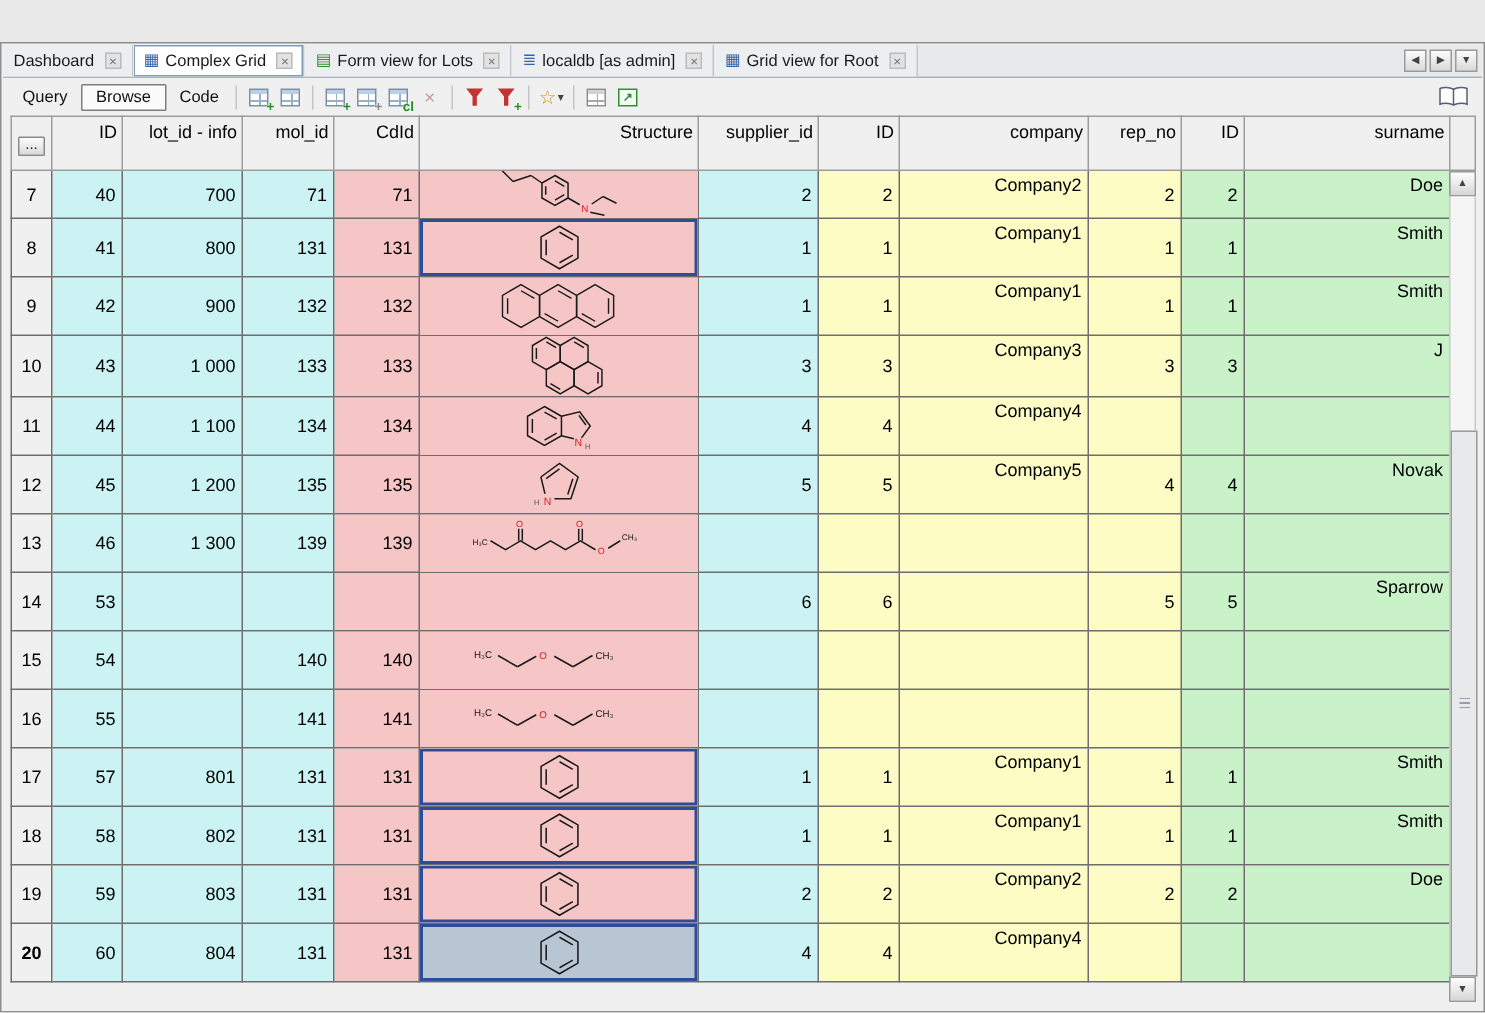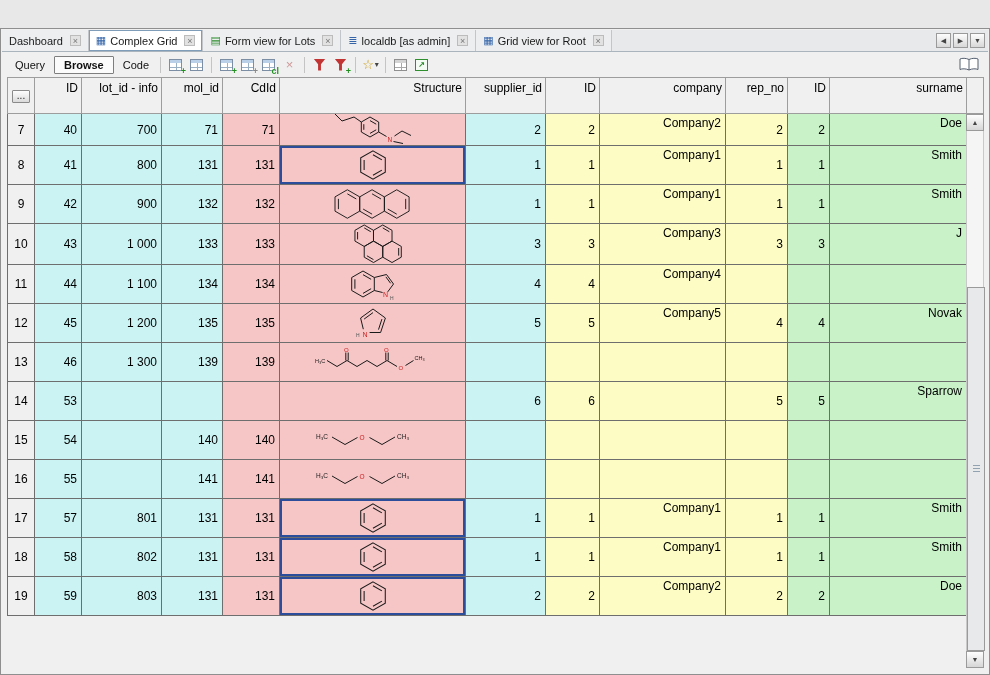--- a/index.html
+++ b/index.html
@@ -14,21 +14,21 @@
   .tabicon{font-size:11px;line-height:1;}
   .tabicon.blue{color:#3565a8;}
   .tabicon.green{color:#2f8f2f;}
   .tabclose{width:11px;height:11px;font-size:9px;line-height:10px;text-align:center;color:#777;border:1px solid #bcbcbc;background:#e2e2e2;margin-left:3px;}
   .tabnav{margin-left:auto;display:flex;align-items:center;gap:2px;padding-right:3px;}
   .navbtn{width:15px;height:15px;border:1px solid #9a9a9a;background:linear-gradient(#fdfdfd,#d8d8d8);font-size:7px;line-height:13px;text-align:center;color:#444;}
 
   
   .toolbar{position:absolute;left:1px;top:23px;right:1px;height:25px;display:flex;align-items:center;padding-left:6px;background:#f0f0f0;}
   .tbtext{font-size:11px;color:#111;padding:2px 7px;}
-  .tbtext.browse{border:1px solid #7e7e7e;background:#fbfbfb;padding:2px 9px;margin:0 2px;border-radius:1px;font-weight:bold;}
+  .tbtext.browse{border:1px solid #7e7e7e;background:#fbfbfb;padding:2px 9px;margin:0 2px;border-radius:1px;}
   .tbicons{display:flex;align-items:center;}
   .tbsep{width:1px;height:16px;background:#c4c4c4;margin:0 4px;}
   .tbbtn{width:21px;height:20px;display:inline-flex;align-items:center;justify-content:center;position:relative;}
   .tblicon{display:inline-block;width:13px;height:12px;border:1px solid #7b8ea3;background-color:#fff;
     background-image:linear-gradient(to bottom,#b9d0e8 0 3px,rgba(0,0,0,0) 3px),
                      linear-gradient(to right,rgba(0,0,0,0) 0 6px,#9ab0c4 6px 7px,rgba(0,0,0,0) 7px),
                      linear-gradient(to bottom,rgba(0,0,0,0) 0 7px,#9ab0c4 7px 8px,rgba(0,0,0,0) 8px);}
   .tblicon.gray{border-color:#8f8f8f;
     background-image:linear-gradient(to bottom,#d3d3d3 0 3px,rgba(0,0,0,0) 3px),
                      linear-gradient(to right,rgba(0,0,0,0) 0 6px,#a8a8a8 6px 7px,rgba(0,0,0,0) 7px),
@@ -553,20 +553,45 @@
                 </svg>
               </div>
             </td>
             <td class="num cyan">2</td>
             <td class="num yellow">2</td>
             <td class="txt yellow">Company2</td>
             <td class="num yellow">2</td>
             <td class="num green">2</td>
             <td class="txt green">Doe</td>
           </tr>
+          <tr>
+            <td class="rowsel bold">20</td>
+            <td class="num cyan">60</td>
+            <td class="num cyan">804</td>
+            <td class="num cyan">131</td>
+            <td class="num pink">131</td>
+            <td class="structcell pink sel cur">
+              <div class="structwrap">
+                <svg width="34" height="34" viewBox="0 0 36 36">
+                  <g fill="none" stroke="#1a1a1a" stroke-width="1.1">
+                    <polygon points="18,3 31,10.5 31,25.5 18,33 5,25.5 5,10.5"></polygon>
+                    <line x1="18" y1="7.2" x2="27.4" y2="12.6"></line>
+                    <line x1="27.4" y1="23.4" x2="18" y2="28.8"></line>
+                    <line x1="8.6" y1="23.4" x2="8.6" y2="12.6"></line>
+                  </g>
+                </svg>
+              </div>
+            </td>
+            <td class="num cyan">4</td>
+            <td class="num yellow">4</td>
+            <td class="txt yellow">Company4</td>
+            <td class="num yellow"></td>
+            <td class="num green"></td>
+            <td class="txt green"></td>
+          </tr>
         </tbody>
     </table>
     <div class="vscroll">
       <div class="vs-headfill"></div>
       <div class="vs-btn vs-up">▲</div>
       <div class="vs-track">
         <div class="vs-thumb"></div>
       </div>
       <div class="vs-btn vs-down">▼</div>
     </div>

